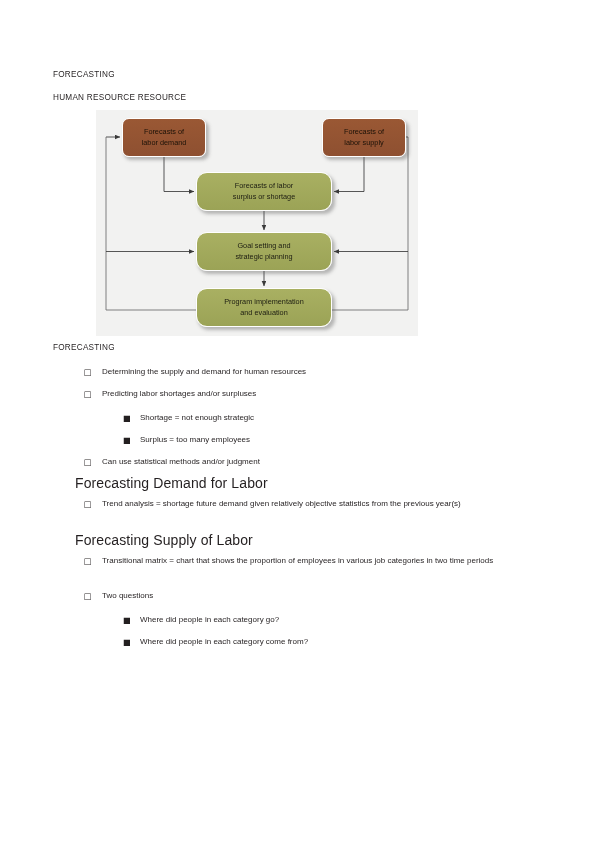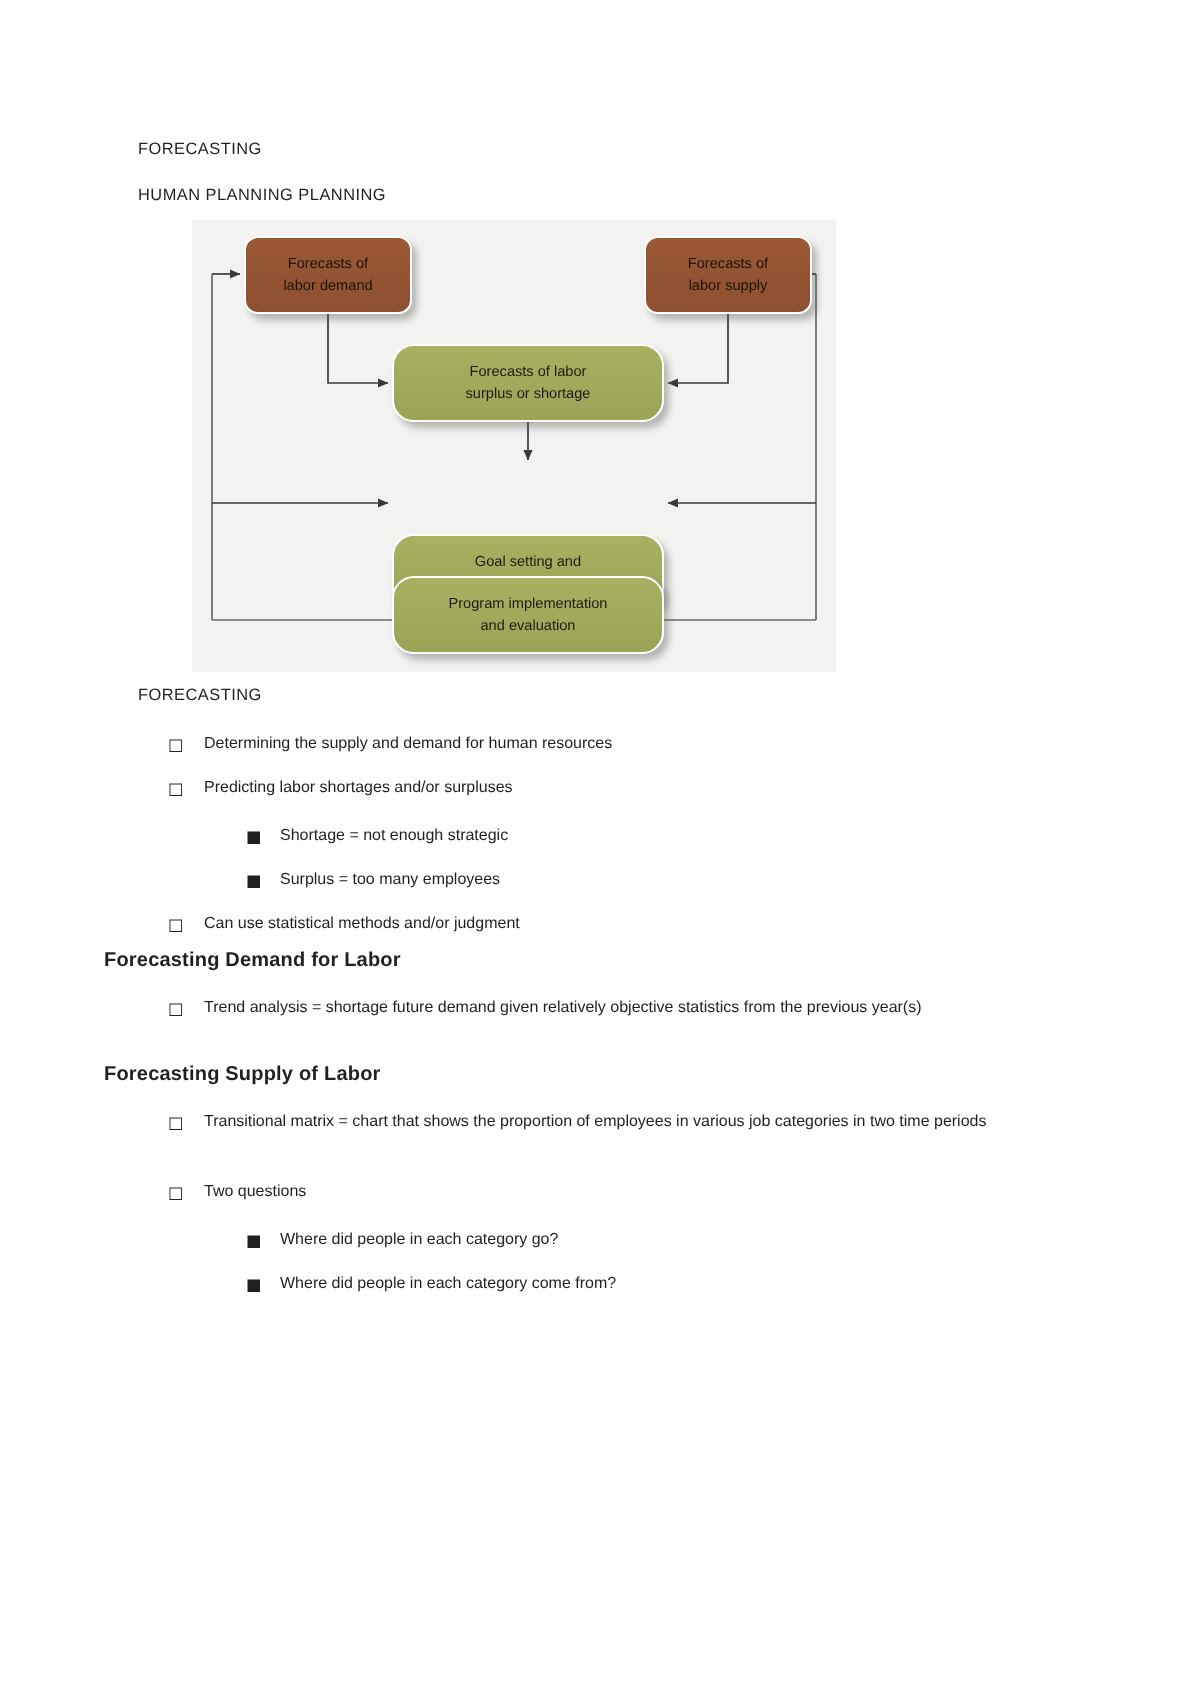--- a/index.html
+++ b/index.html
@@ -19,35 +19,35 @@
   .page {
     position: absolute;
     left: 0; top: 0;
     width: 595px;
     height: 842px;
   }
 
   
   .heading-plain {
     position: absolute;
-    left: 69px;
+    left: 53px;
     font-size: 8.2px;
     letter-spacing: 0.25px;
     color: #231f20;
     white-space: nowrap;
   }
   #h-forecasting-1 { top: 70px; }
   #h-hrplanning   { top: 93px; }
   #h-forecasting-2 { top: 343px; }
 
   .heading-bold {
     position: absolute;
-    left: 52px;
-    font-size: 10px;
-    font-weight: bold;
+    left: 75px;
+    font-size: 14px;
+    font-weight: normal;
     letter-spacing: 0.1px;
     color: #231f20;
     white-space: nowrap;
   }
   #h-demand { top: 475px; }
   #h-supply { top: 532px; }
 
   
   .diagram {
     position: absolute;
@@ -87,21 +87,21 @@
   .node-green {
     background: linear-gradient(180deg, #a9b062 0%, #9ba356 100%);
     color: #1d1d12;
     border-radius: 11px;
   }
   .node span { display: block; }
 
   #node-demand { left: 26px;  top: 8px;   width: 84px;  height: 39px; }
   #node-supply { left: 226px; top: 8px;   width: 84px;  height: 39px; }
   #node-surplus{ left: 100px; top: 62px;  width: 136px; height: 39px; }
-  #node-goal   { left: 100px; top: 122px; width: 136px; height: 39px; margin-top: 35px; }
+  #node-goal   { left: 100px; top: 122px; width: 136px; height: 39px; }
   #node-program{ left: 100px; top: 178px; width: 136px; height: 39px; align-items: center; }
 
   
   .li {
     position: absolute;
     font-size: 8.0px;
     line-height: 1.5;
     color: #231f20;
   }
   .li .marker {
@@ -124,21 +124,21 @@
   .marker-box  { font-family: "DejaVu Sans", sans-serif; font-size: 7.6px; }
   .marker-sq   { font-family: "DejaVu Sans", sans-serif; font-size: 6.2px; }
 </style>
 </head>
 <body>
 
 <div class="page">
 
   <div class="heading-plain" id="h-forecasting-1">FORECASTING</div>
 
-  <div class="heading-plain" id="h-hrplanning">HUMAN PLANNING PLANNING</div>
+  <div class="heading-plain" id="h-hrplanning">HUMAN RESOURCE RESOURCE</div>
 
   <div class="diagram">
 
     <svg class="diagram-svg" viewBox="0 0 322 226">
       <defs>
         <marker id="arrow" markerWidth="6" markerHeight="6" refX="5.2" refY="2.4" orient="auto" markerUnits="userSpaceOnUse">
           <path d="M0,0 L5.4,2.4 L0,4.8 z" fill="#3a3a3a"></path>
         </marker>
       </defs>
       <g stroke="#6a6a6a" stroke-width="0.85" fill="none">

